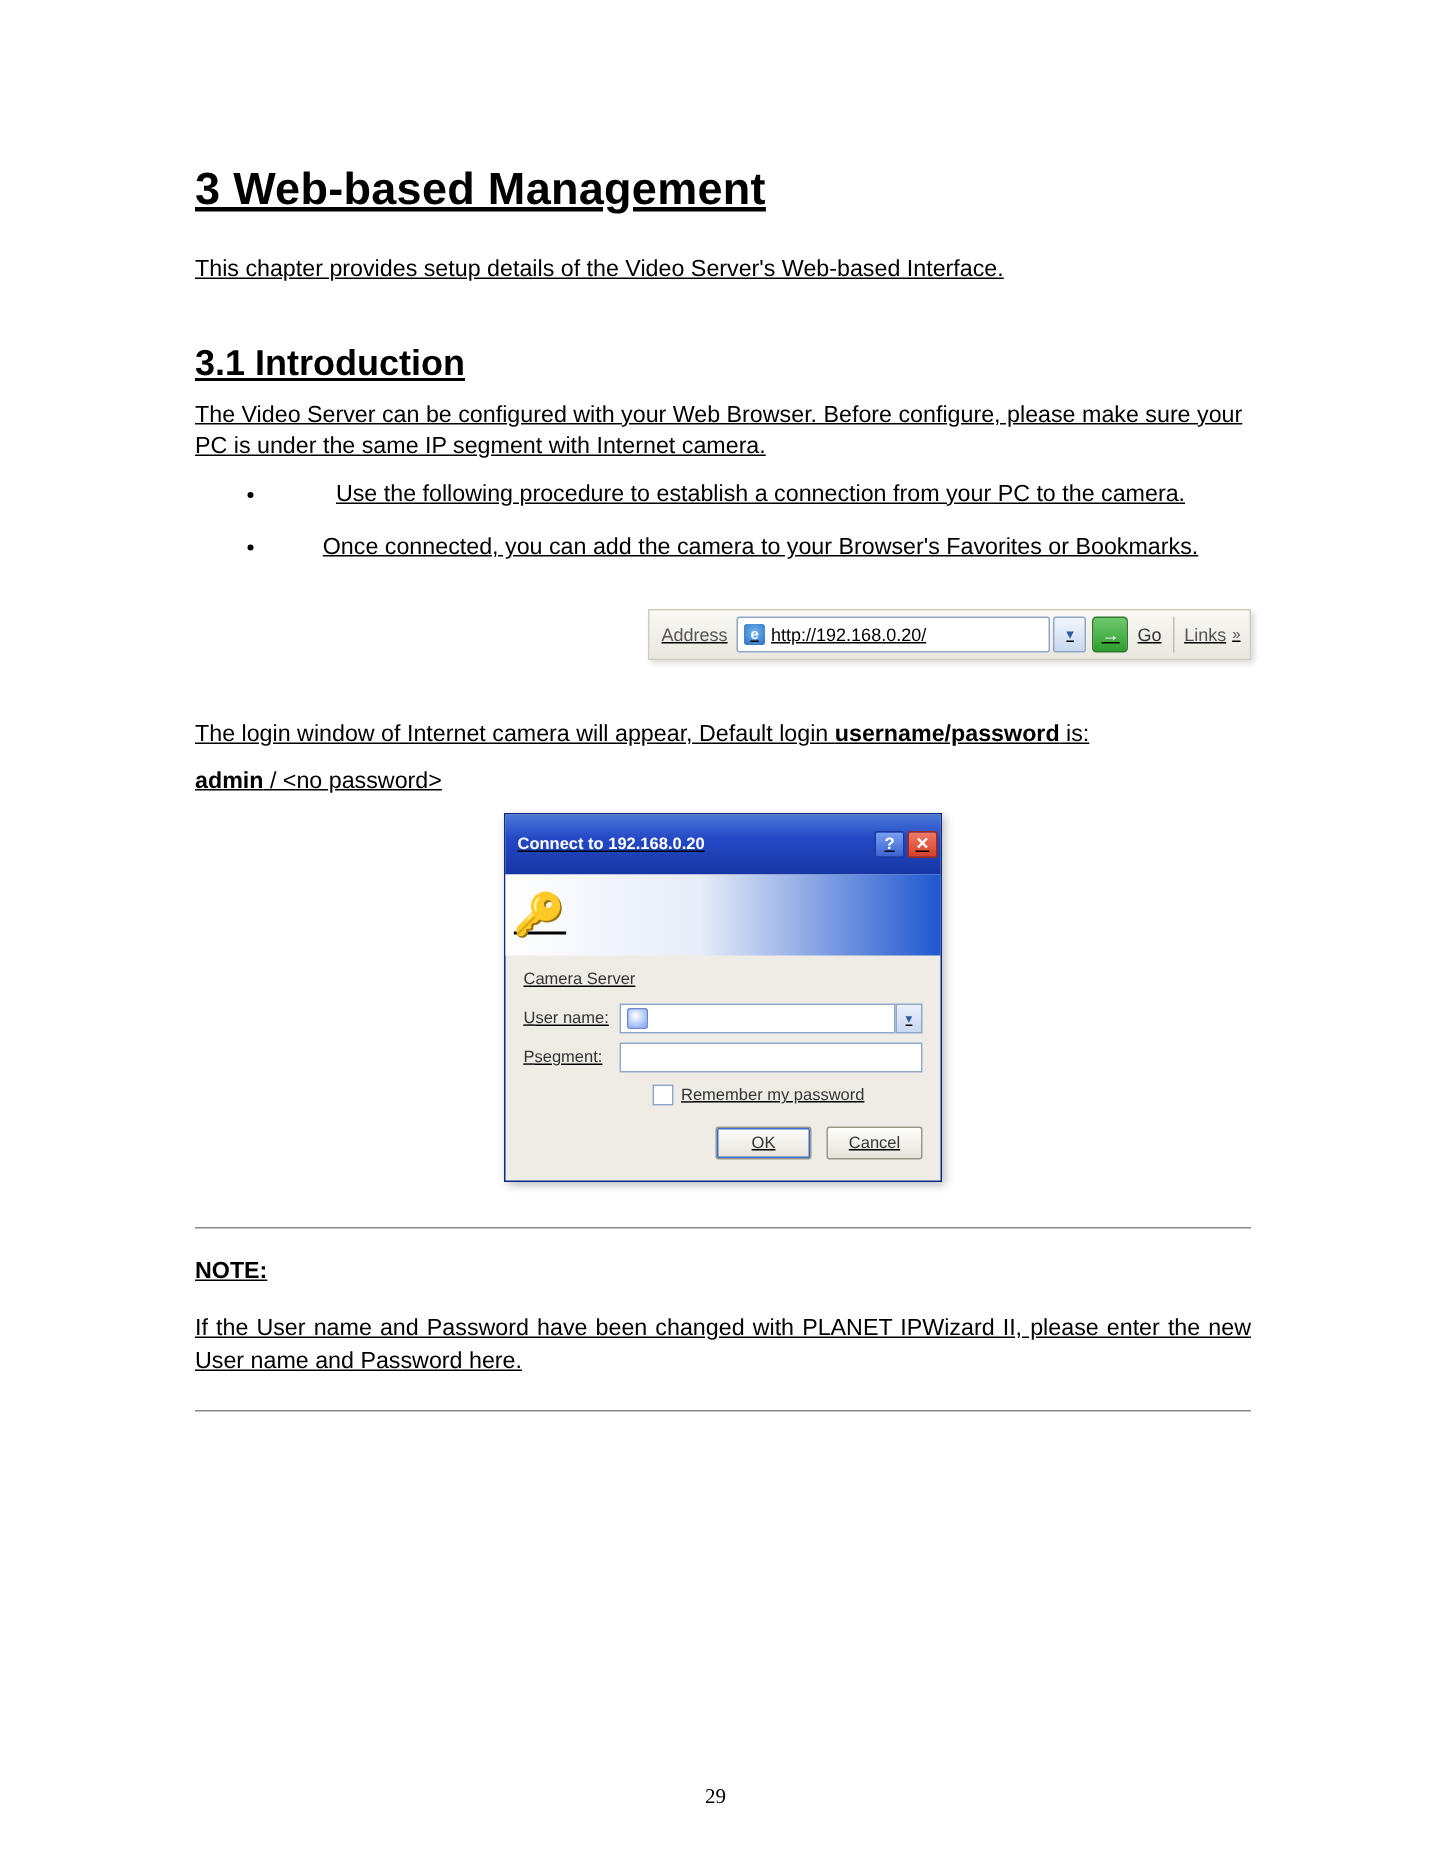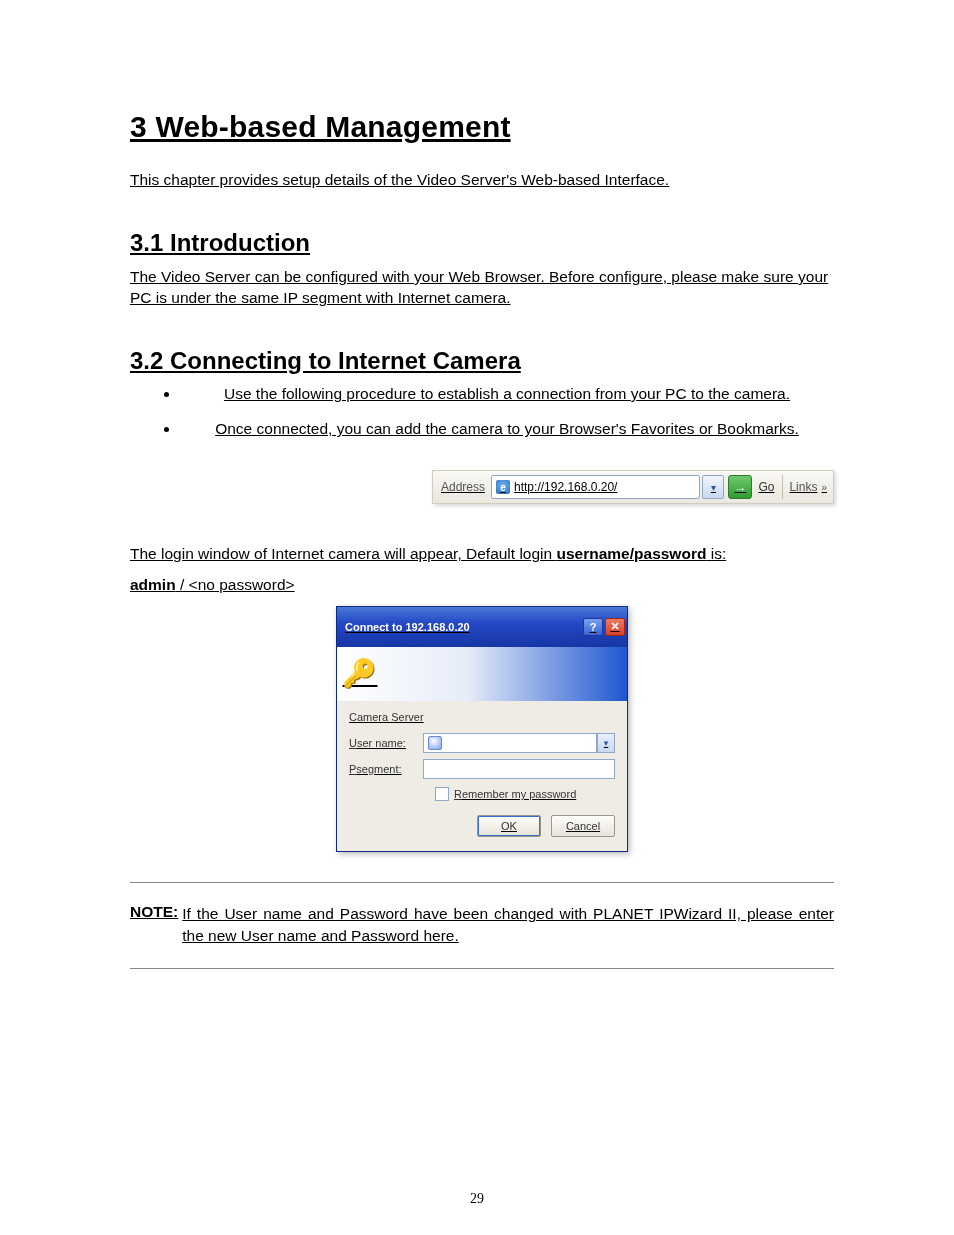--- a/index.html
+++ b/index.html
@@ -170,21 +170,21 @@
     padding-left: 8px;
   }
   .keys-icon {
     width: 30px; height: 30px;
     display: flex; align-items: center; justify-content: center;
     color: #caa645; font-size: 28px;
   }
   .dlg-body { padding: 10px 12px 14px 12px; }
   .dlg-body .srv { margin-bottom: 10px; color: #333; }
   .form-row { display: flex; align-items: center; margin: 6px 0; }
-  .form-row .lbl { width: 74px; color: #333; }
+  .form-row .lbl { width: 64px; color: #333; }
   .form-row .fld {
     flex: 1;
     height: 18px;
     background: #fff;
     border: 1px solid #8fa8c9;
     display: flex;
     align-items: center;
     padding: 0 4px;
     gap: 4px;
   }
@@ -211,21 +211,21 @@
     background: linear-gradient(#fdfdfb, #e6e3d8);
     border: 1px solid #9a9788;
     border-radius: 2px;
     display: flex; align-items: center; justify-content: center;
     color: #333;
   }
   .dlg-buttons .btn.default { box-shadow: 0 0 0 1px #3a6ed0 inset; }
 
   
   .hr { border-top: 1px solid #888; margin: 20px 0; }
-  .note-row { display: flex; gap: 4px; }
+  .note-row { display: flex; gap: 18px; flex-direction: column; }
   .note-label { font-weight: bold; font-size: 15.5px; white-space: nowrap; }
   .note-text { font-size: 15.5px; line-height: 1.45; text-align: justify; }
 
   .page-number {
     position: absolute;
     bottom: 28px;
     left: 0; right: 0;
     text-align: center;
     font-size: 14px;
     font-family: "Times New Roman", serif;
@@ -237,21 +237,20 @@
 
 <div class="page">
 
   <h1>3  Web-based Management</h1>
 
   <p>This chapter provides setup details of the Video Server's Web-based Interface.</p>
 
   <h2>3.1 Introduction</h2>
   <p>The Video Server can be configured with your Web Browser. Before configure, please make sure your PC is under the same IP segment with Internet camera.</p>
 
-  <h2>3.2 Connecting to Internet Camera</h2>
   <ul class="dots">
     <li>Use the following procedure to establish a connection from your PC to the camera.</li>
     <li>Once connected, you can add the camera to your Browser's Favorites or Bookmarks.</li>
   </ul>
 
 
   <div class="addrbar-wrap">
     <div class="addrbar">
       <span class="addr-label">Address</span>
       <div class="addr-input">

